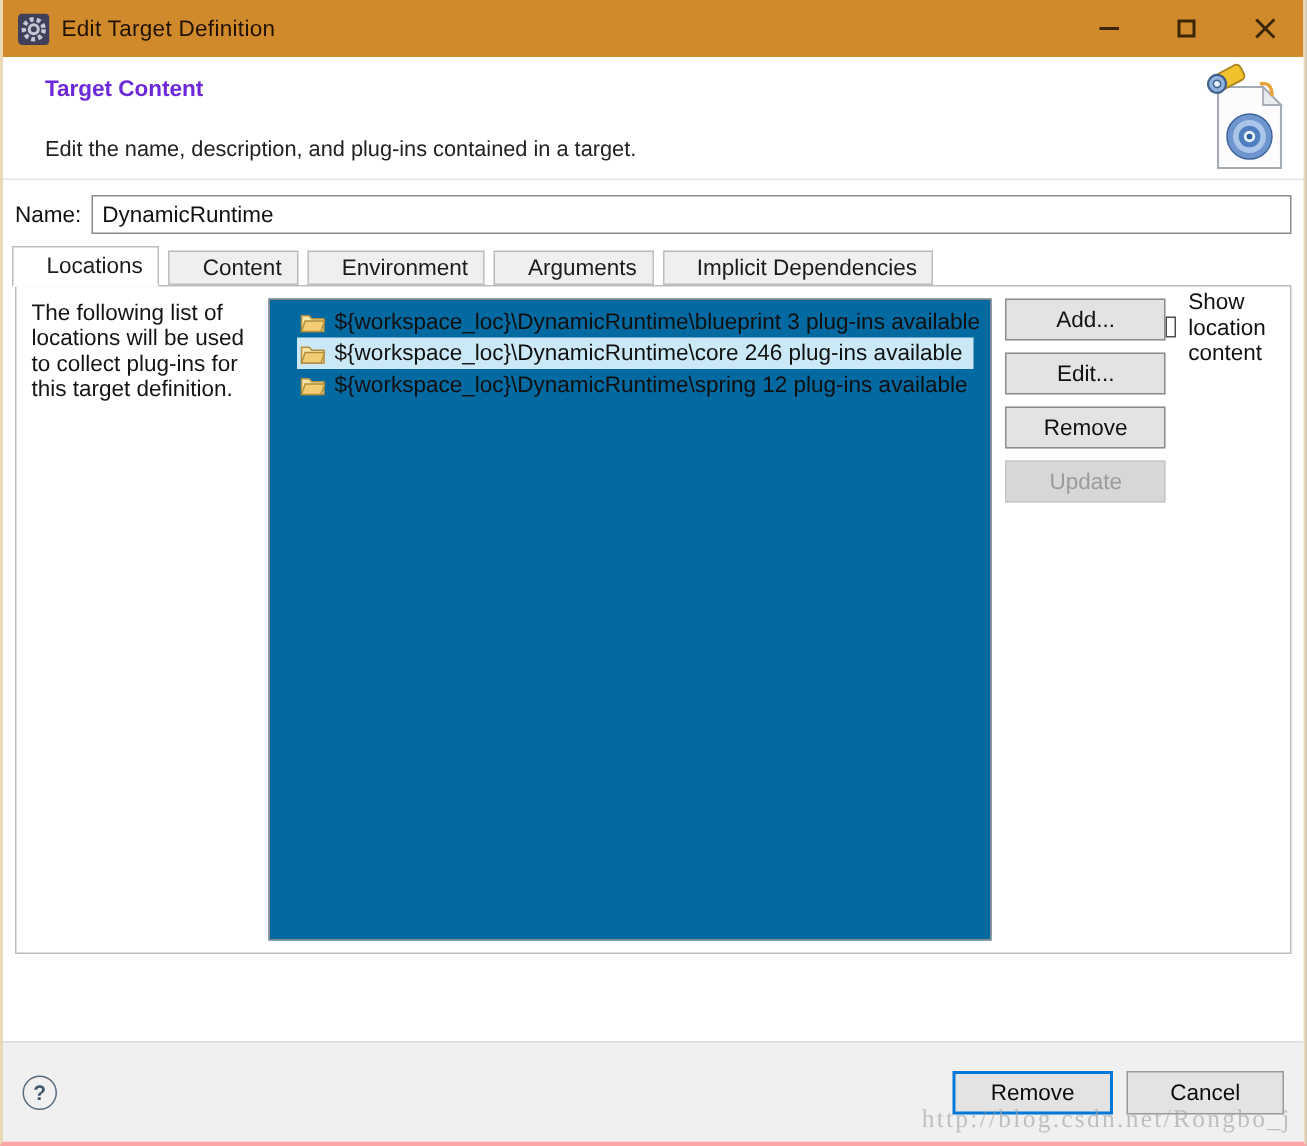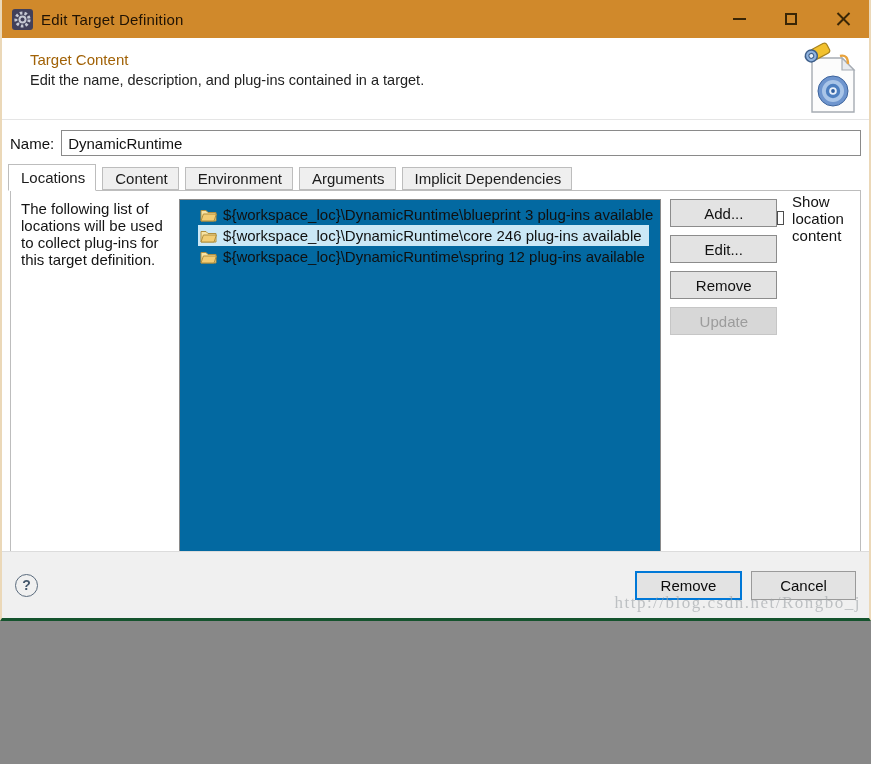--- a/index.html
+++ b/index.html
@@ -1,21 +1,21 @@
 <!DOCTYPE html>
 <html><head>
 <meta charset="utf-8">
 <style>
   * { margin:0; padding:0; box-sizing:border-box; }
   html,body { background:#888; }
   body { font-family:"Liberation Sans", sans-serif; }
 
   .window{
-    position:relative; width:871px; height:621px; background:#fff;
-    border-left:2px solid #EBD8B8; border-right:2px solid #EBD8B8; border-bottom:3px solid #14532d;
+    position:relative; width:871px; height:764px; background:#fff;
+    border-left:2px solid #EBD8B8; border-right:2px solid #EBD8B8; border-bottom:3px solid #fca5a5;
     overflow:hidden;
   }
 
   
   .titlebar{
     height:38px; background:#D0892B; display:flex; align-items:center;
     padding-left:10px; color:#201304;
   }
   .titlebar .app-icon{ width:21px; height:21px; margin-right:8px; flex:0 0 auto; }
   .titlebar .title{ font-size:15px; letter-spacing:.2px; }
@@ -28,37 +28,37 @@
     content:""; position:absolute; left:-1px; top:6px; width:17px; height:2px; background:#3A2606;
   }
   .glyph-close:before{ transform:rotate(45deg); }
   .glyph-close:after{ transform:rotate(-45deg); }
 
   
   .wiz-header{
     position:relative; height:82px; background:#fff; border-bottom:1px solid #E5E5E5;
     padding:13px 0 0 28px;
   }
-  .wiz-header .h-title{ font-size:15px; font-weight:normal; color:#a16207; }
-  .wiz-header .h-desc{ font-size:14.5px; color:#222; margin-top:4px; }
+  .wiz-header .h-title{ font-size:15px; font-weight:bold; color:#6d28d9; }
+  .wiz-header .h-desc{ font-size:14.5px; color:#222; margin-top:24px; }
   .wiz-header .h-icon{ position:absolute; right:9px; top:4px; }
 
   
   .name-row{ display:flex; align-items:center; margin:10px 8px 0 8px; gap:7px; }
   .name-row label{ font-size:15px; color:#111;text-align:right; }
   .name-row input{
     flex:1; height:26px; border:1px solid #8A8A8A; font-family:inherit; font-size:15px;
     padding:0 6px; color:#111; background:#fff; outline:none;
   }
 
   
   .tabs{ display:flex; align-items:flex-end; margin:8px 8px 0 6px; position:relative; z-index:2; }
   .tab{
     font-size:15px; color:#1B1B1B; background:#EFEFEF; border:1px solid #BDBDBD;
-    padding:2px 10px 3px 12px; height:23px; margin-right:6px; white-space:nowrap; cursor:default;
+    padding:2px 10px 3px 22px; height:23px; margin-right:6px; white-space:nowrap; cursor:default;
   }
   .tab.active{
     background:#fff; height:27px; padding-top:4px; border-bottom:1px solid #fff; margin-bottom:-1px;
   }
 
   
   .group{
     margin:0 8px; border:1px solid #BDBDBD; background:#fff; height:446px;
     padding:8px 9px 8px 10px; display:flex; 
   }

